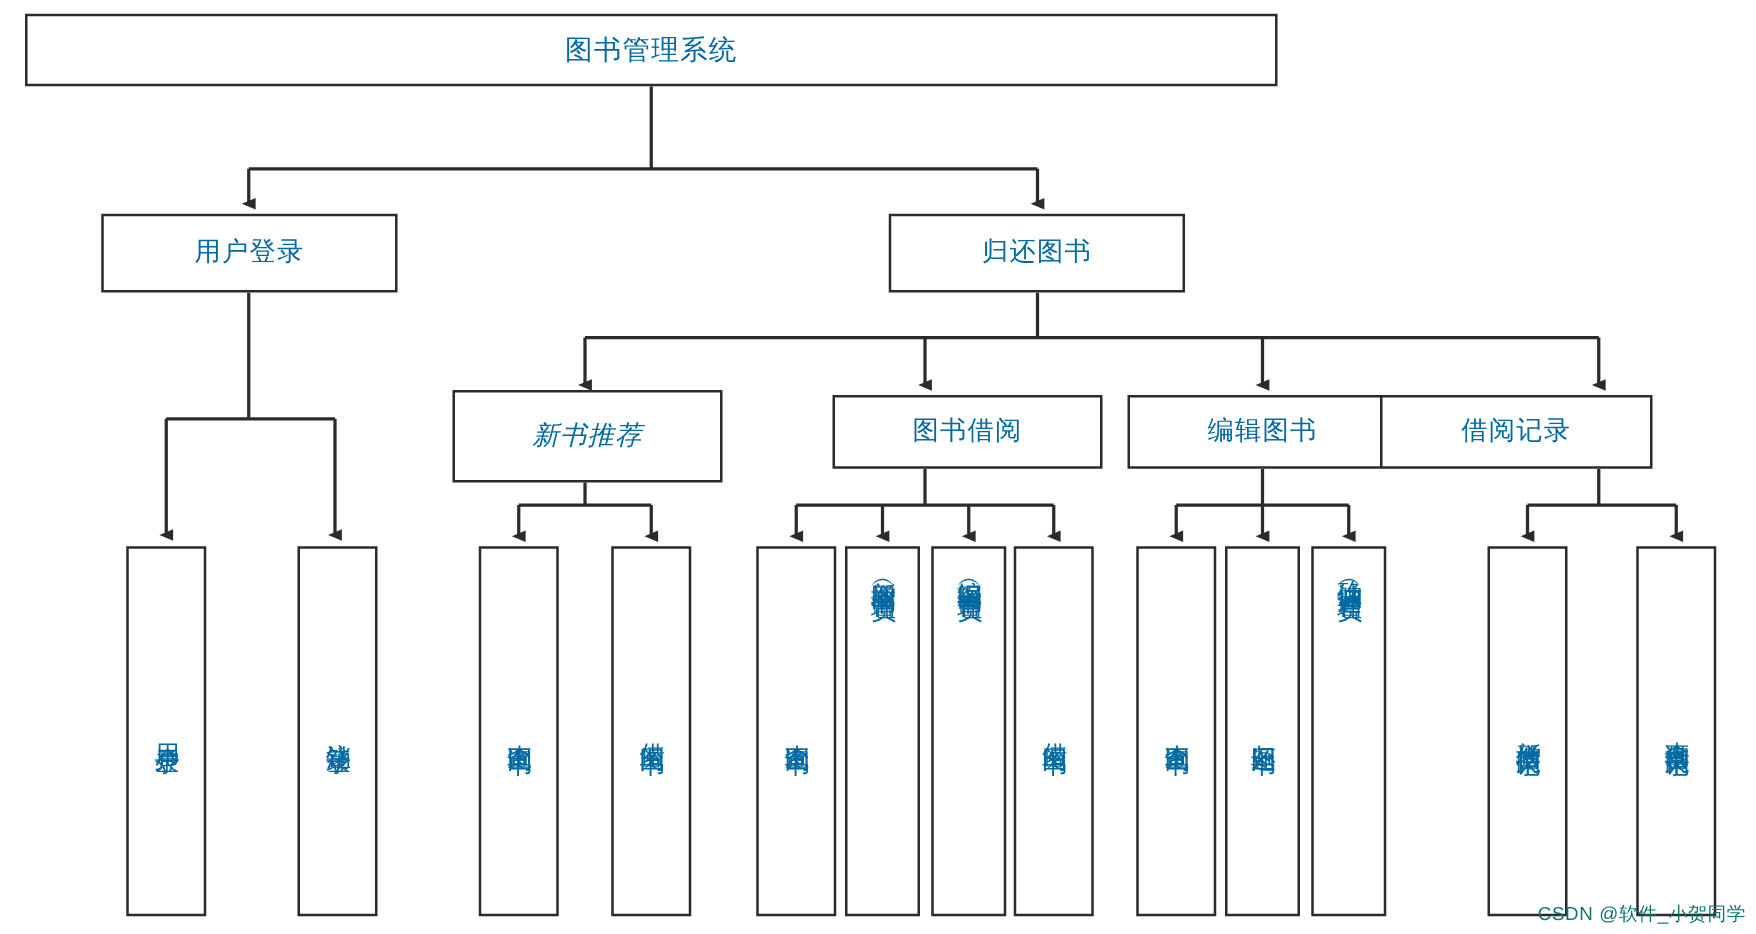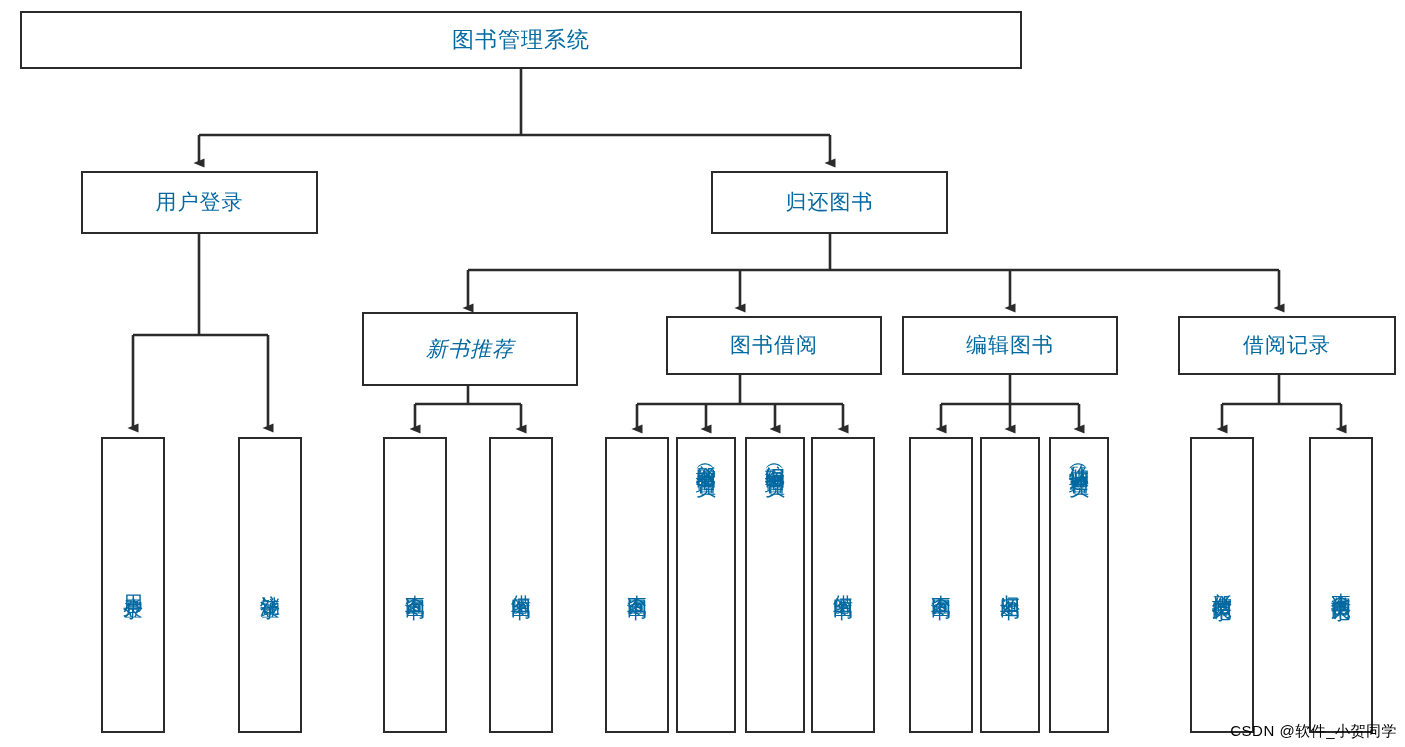--- a/index.html
+++ b/index.html
@@ -61,21 +61,21 @@
   .leaf.center-text{
     align-items:center;
     padding-top:0;
     padding-bottom:4px;
   }
   #watermark{
     position:absolute;
     right:8px;
     bottom:6px;
     font-size:15px;
-    color:#000000;
+    color:#0f766e;
     letter-spacing:0.5px;
     white-space:nowrap;
     z-index:5;
     user-select:none;
   }
 </style>
 </head>
 <body>
 
 <div id="stage">
@@ -144,21 +144,21 @@
 
   <div class="node h-node" style="left:362px;top:312px;width:216px;height:74px;font-style:italic;">
     <span class="lbl">新书推荐</span>
   </div>
   <div class="node h-node" style="left:666px;top:316px;width:216px;height:59px;">
     <span class="lbl">图书借阅</span>
   </div>
   <div class="node h-node" style="left:902px;top:316px;width:216px;height:59px;">
     <span class="lbl">编辑图书</span>
   </div>
-  <div class="node h-node" style="left:1178px;top:316px;width:218px;height:59px;">
+  <div class="node h-node" style="left:1104px;top:316px;width:218px;height:59px;">
     <span class="lbl">借阅记录</span>
   </div>
 
   <div class="node leaf center-text" style="left:101px;top:437px;width:64px;height:296px;">
     <span class="lbl">用户登录</span>
   </div>
   <div class="node leaf center-text" style="left:238px;top:437px;width:64px;height:296px;">
     <span class="lbl">注销登录</span>
   </div>
 

